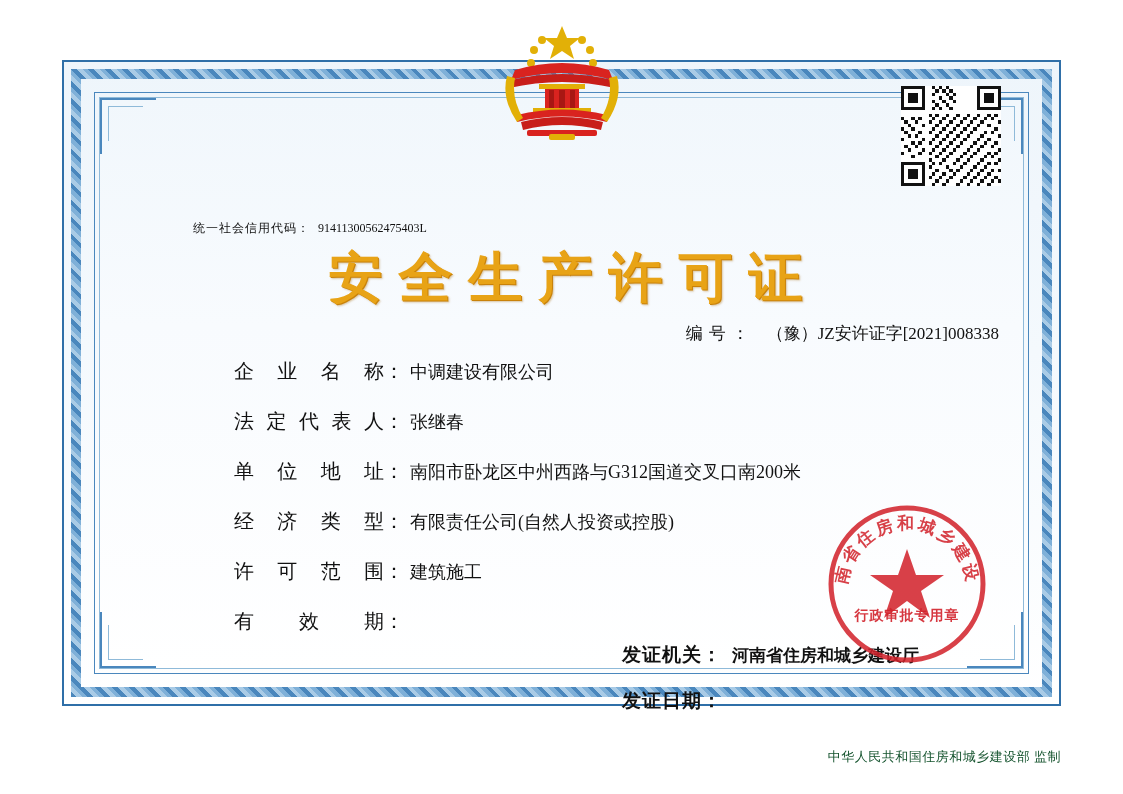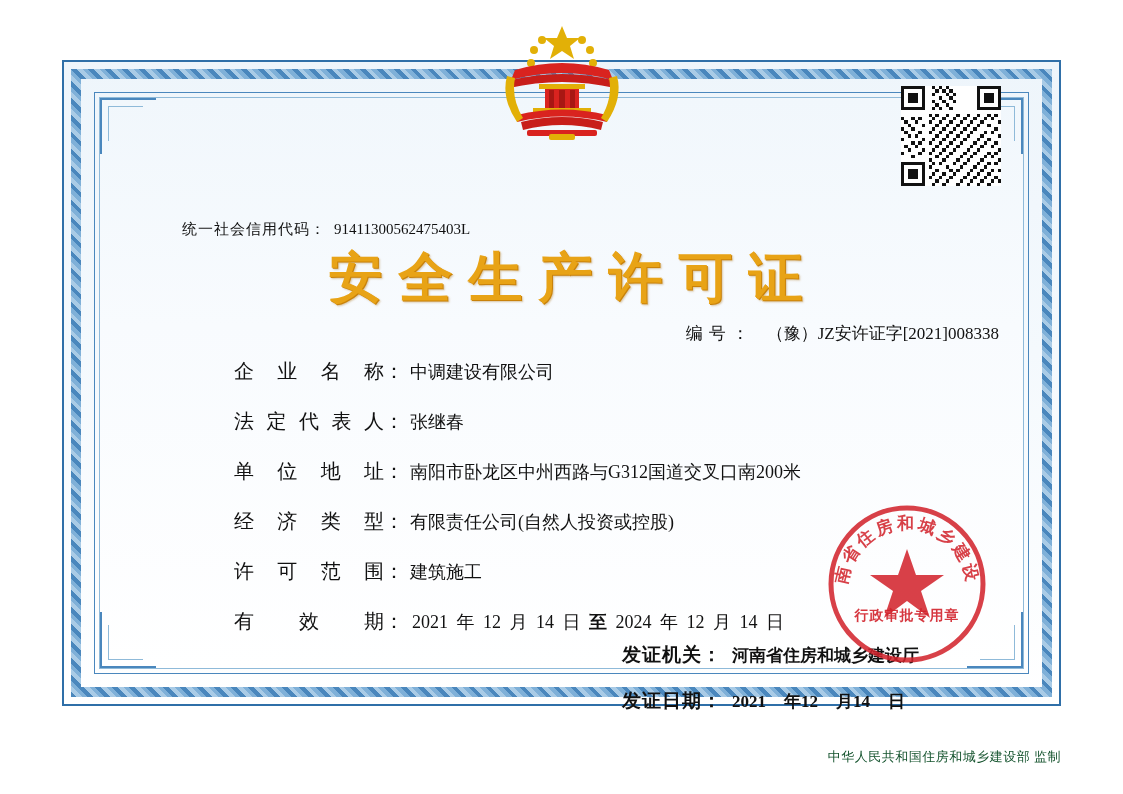--- a/index.html
+++ b/index.html
@@ -62,22 +62,22 @@
     z-index:6;
   }
 
   
   .content{
     position:absolute;
     left:60px;top:60px;right:60px;bottom:40px;
   }
 
   .credit-line{
-    position:absolute;left:58px;top:98px;
-    font-size:15px;color:#111;
+    position:absolute;left:69px;top:98px;
+    font-size:12px;color:#111;
     letter-spacing:0px;
     white-space:nowrap;
   }
   .credit-line .label{letter-spacing:1px;}
   .credit-line .value{font-family:"Liberation Serif",serif;margin-left:8px;}
 
   .title{
     position:absolute;left:8px;right:0;top:120px;
     text-align:center;
     font-family:"DejaVu Sans","Liberation Sans",sans-serif;
@@ -468,49 +468,31 @@
         <div class="v">建筑施工</div>
       </div>
 
       <div class="row valid-row">
         <div class="k">
           <span class="c">有</span>
           <span class="c">效</span>
           <span class="c">期</span>
         </div>
         <div class="colon">：</div>
-        <div class="v">
-          <span>2021</span>
-          <span>年</span>
-          <span>12</span>
-          <span>月</span>
-          <span>14</span>
-          <span>日</span>
-          <span class="to">至</span>
-          <span>2024</span>
-          <span>年</span>
-          <span>12</span>
-          <span>月</span>
-          <span>14</span>
-          <span>日</span>
-        </div>
       </div>
 
     </div>
 
     <div class="issuer">
       <div class="line">
         <span class="ik">发证机关：</span>
         <span class="iv">河南省住房和城乡建设厅</span>
       </div>
       <div class="line">
         <span class="ik">发证日期：</span>
-        <span class="iv">
-          <span>2021</span><span class="gap"></span><span>年</span><span>12</span><span class="gap"></span><span>月</span><span>14</span><span class="gap"></span><span>日</span>
-        </span>
       </div>
     </div>
 
   </div>
 </div>
 
 <svg class="emblem" viewBox="0 0 150 130">
   <g>
     <path d="M75 8 L80 20 L93 20 L83 28 L87 41 L75 33 L63 41 L67 28 L57 20 L70 20 Z" fill="#e2b007"></path>
     <circle cx="55" cy="22" r="4" fill="#e2b007"></circle>

